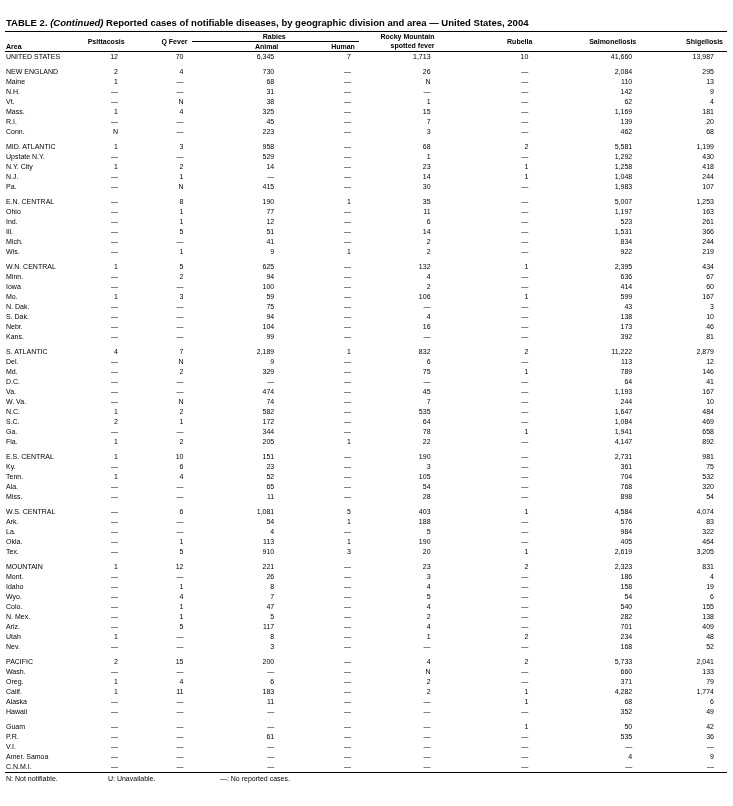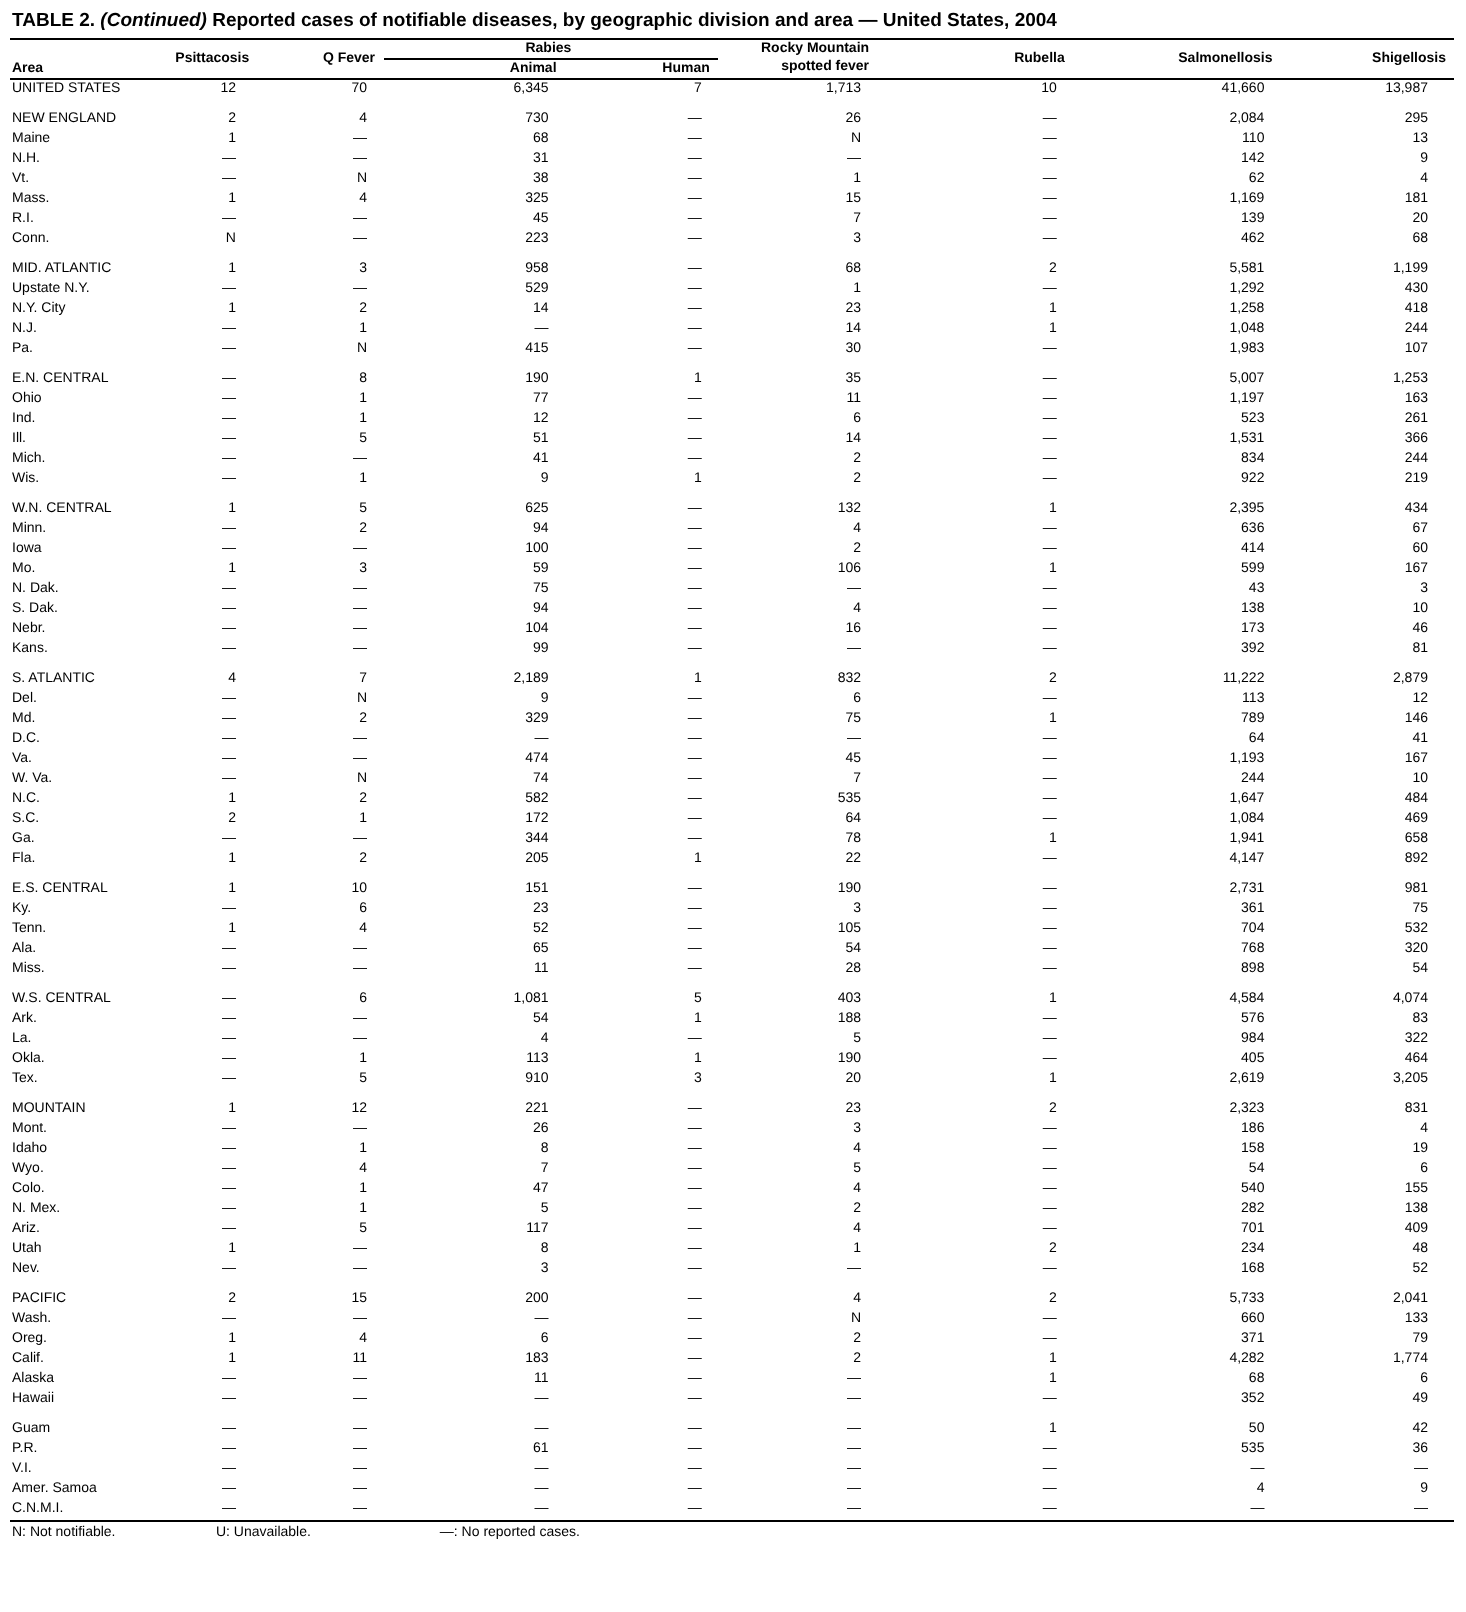--- a/index.html
+++ b/index.html
@@ -2,21 +2,21 @@
 <html><head>
 <meta charset="utf-8">
 <style>
   * { margin:0; padding:0; box-sizing:border-box; }
   html,body { background:#ffffff; }
   body {
     width:733px; height:806px; overflow:hidden;
     font-family:"Liberation Sans", sans-serif;
     color:#000;
   }
-  .page { padding:4px 6px 0 5px; }
+  .page { padding:16px 6px 0 5px; }
 
   .title {
     font-size:9.5px; font-weight:bold;
     padding:1px 0 3px 1px;
     border-bottom:1px solid #000;
     white-space:nowrap;
   }
   .title .cont { font-style:italic; }
 
   table {

